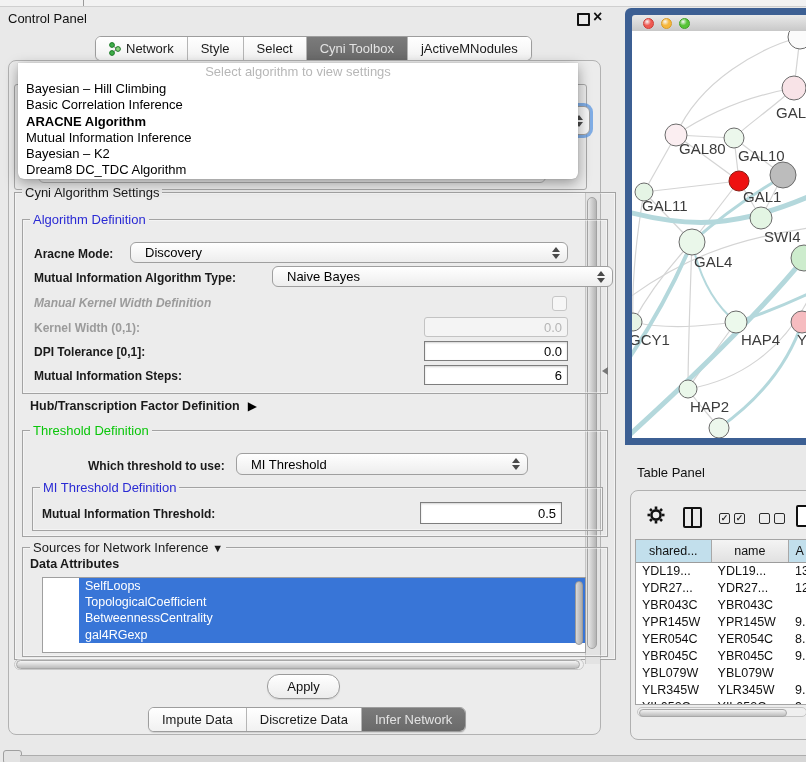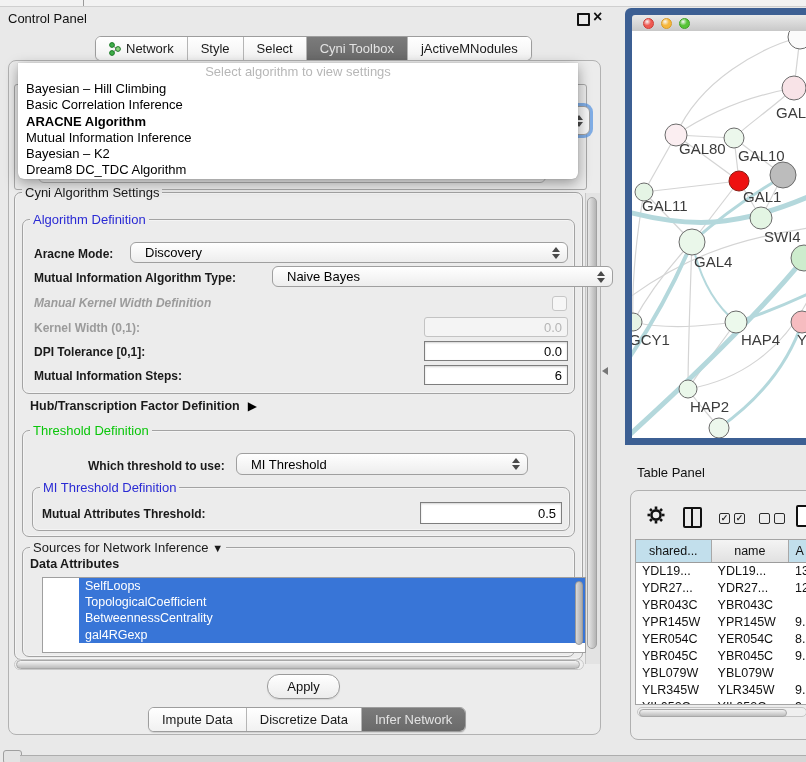--- a/index.html
+++ b/index.html
@@ -26,21 +26,21 @@
   
   .bg-fieldset{left:14px;top:84px;width:571px;height:104px;border:1px solid #a8a8a8;border-radius:3px;background:#ececec;}
   .focus-combo{left:562px;top:106px;width:26px;height:27px;background:#f6f6f6;border:1px solid #9f9f9f;border-radius:6px;box-shadow:0 0 0 3px rgba(92,152,227,0.75);}
   .gal-combo{left:38px;top:160px;width:508px;height:23px;background:#f1f1f1;border:1px solid #b3b3b3;border-radius:6px;font-size:13px;color:#c4c4c4;line-height:23px;padding-left:30px;box-sizing:border-box;}
   
   .dropdown{left:18px;top:63px;width:560px;height:116px;background:#ffffff;border-radius:0 0 6px 6px;box-shadow:0 4px 14px rgba(0,0,0,0.38),0 0 1px rgba(0,0,0,0.3);z-index:10;}
   .dd-placeholder{height:18px;text-align:center;font-size:13px;color:#b7b7b7;line-height:18px;}
   .dd-item{height:16.3px;font-size:13px;color:#000;line-height:16.3px;padding-left:8px;}
   .dd-item.bold{font-weight:bold;}
   
-  .fieldset{border:1px solid #a3a3a3;border-radius:7px;box-shadow:inset 0 0 0 1px rgba(255,255,255,0.45);}
+  .fieldset{border:1px solid #a3a3a3;border-radius:0;box-shadow:inset 0 0 0 1px rgba(255,255,255,0.45);padding-left:33px;}
   .fs-title{position:absolute;top:-8px;left:7px;background:#ececec;padding:0 3px;font-size:13px;color:#1a1a1a;white-space:nowrap;}
   .fs-title.blue{color:#2a2ad4;}
   .fs-title.green{color:#0ac60a;}
   .lbl{font-size:12px;font-weight:bold;color:#1a1a1a;white-space:nowrap;}
   .lbl.disabled{color:#9b9b9b;}
   
   .combo{background:linear-gradient(#ffffff,#ededed);border:1px solid #9f9f9f;border-radius:6px;font-size:13px;color:#000;box-sizing:border-box;display:flex;align-items:center;padding-left:14px;}
   .combo .spin{position:absolute;right:7px;top:50%;transform:translateY(-50%);display:flex;flex-direction:column;align-items:center;gap:2px;}
   .combo .spin i{display:block;width:0;height:0;border-left:4px solid transparent;border-right:4px solid transparent;}
   .combo .spin i.up{border-bottom:5px solid #4a4a4a;}
@@ -198,21 +198,21 @@
   <div class="abs combo" style="left:236px;top:453px;width:292px;height:22px;">
     <span>MI Threshold</span>
     <span class="spin">
         <i class="up"></i>
         <i class="dn"></i>
       </span>
   </div>
   <div class="abs fieldset" style="left:32px;top:487px;width:536px;height:42px;">
     <span class="fs-title blue">MI Threshold Definition</span>
   </div>
-  <div class="abs lbl" style="left:42px;top:507px;">Mutual Attributes Threshold:</div>
+  <div class="abs lbl" style="left:42px;top:507px;">Mutual Information Threshold:</div>
   <div class="abs field" style="left:420px;top:502px;width:142px;height:22px;">0.5</div>
 
   <div class="abs fieldset" style="left:22px;top:547px;width:551px;height:108px;">
     <span class="fs-title">
       <span>Sources for Network Inference</span>
       <span style="font-size:11px;">▼</span>
     </span>
   </div>
   <div class="abs lbl" style="left:30px;top:557px;font-size:12.5px;">Data Attributes</div>
   <div class="abs attr-list">

